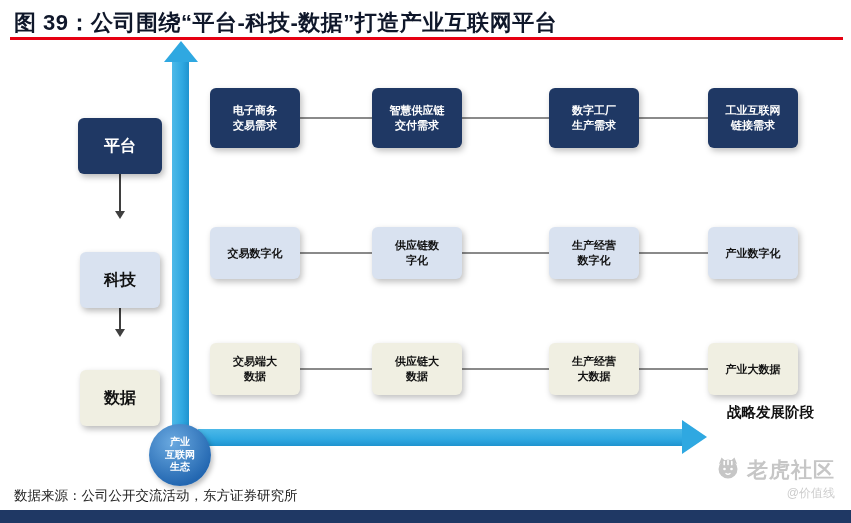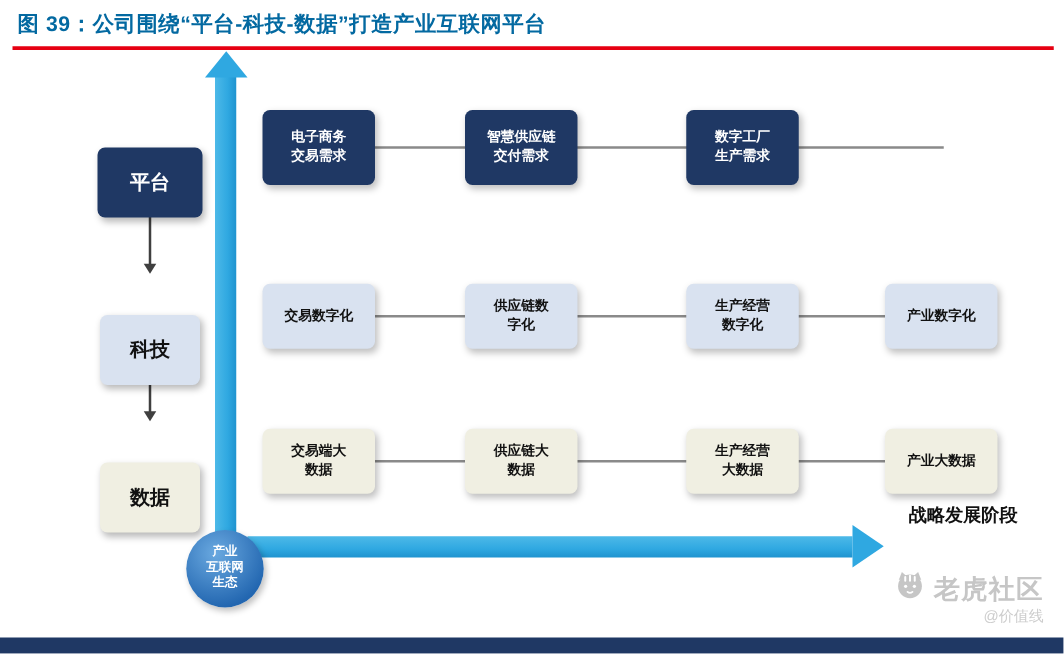--- a/index.html
+++ b/index.html
@@ -6,21 +6,21 @@
   .page{
     position:relative;
     width:851px;height:523px;
     background:#ffffff;
     font-family:"Liberation Sans","DejaVu Sans",sans-serif;
     overflow:hidden;
   }
   
   .fig-title{
     position:absolute;left:14px;top:8px;
-    font-size:17px;font-weight:bold;color:#0369a1;
+    font-size:22px;font-weight:bold;color:#0f172a;
     letter-spacing:0.5px;white-space:nowrap;
   }
   .title-rule{
     position:absolute;left:10px;top:37px;width:833px;height:2.5px;
     background:#e60012;
   }
   
   .v-arrow-shaft{
     position:absolute;left:172px;top:60px;width:17px;height:370px;
     background:linear-gradient(to right,#4db9e8,#2fa8e1 60%,#1f93cf);
@@ -138,38 +138,41 @@
   <div class="hline hl1"></div>
   <div class="hline hl2"></div>
   <div class="hline hl3"></div>
 
   <div class="node box-dark c1 r1">电子商务
 交易需求</div>
   <div class="node box-dark c2 r1">智慧供应链
 交付需求</div>
   <div class="node box-dark c3 r1">数字工厂
 生产需求</div>
+  <div class="node box-dark c4 r1">工业互联网
+链接需求</div>
 
   <div class="node box-blue c1 r2">交易数字化</div>
   <div class="node box-blue c2 r2">供应链数
 字化</div>
   <div class="node box-blue c3 r2">生产经营
 数字化</div>
   <div class="node box-blue c4 r2">产业数字化</div>
 
   <div class="node box-cream c1 r3">交易端大
 数据</div>
   <div class="node box-cream c2 r3">供应链大
 数据</div>
   <div class="node box-cream c3 r3">生产经营
 大数据</div>
   <div class="node box-cream c4 r3">产业大数据</div>
 
   <div class="stage-label">战略发展阶段</div>
 
+  <div class="source-text">数据来源：公司公开交流活动，东方证券研究所</div>
 
   <div class="wm">
     <span>
       <svg width="26" height="26" viewBox="0 0 26 26" aria-hidden="true">
         <path d="M4 9 L6.5 2.5 L11 6.5 Z" fill="#c6c6c6"></path>
         <path d="M22 9 L19.5 2.5 L15 6.5 Z" fill="#c6c6c6"></path>
         <circle cx="13" cy="14" r="9.5" fill="#c6c6c6"></circle>
         <path d="M13 5.5 v4 M9.2 6.6 v3 M16.8 6.6 v3" stroke="#ffffff" stroke-width="1.6" stroke-linecap="round" fill="none"></path>
         <circle cx="9.5" cy="14" r="1.3" fill="#ffffff"></circle>
         <circle cx="16.5" cy="14" r="1.3" fill="#ffffff"></circle>

